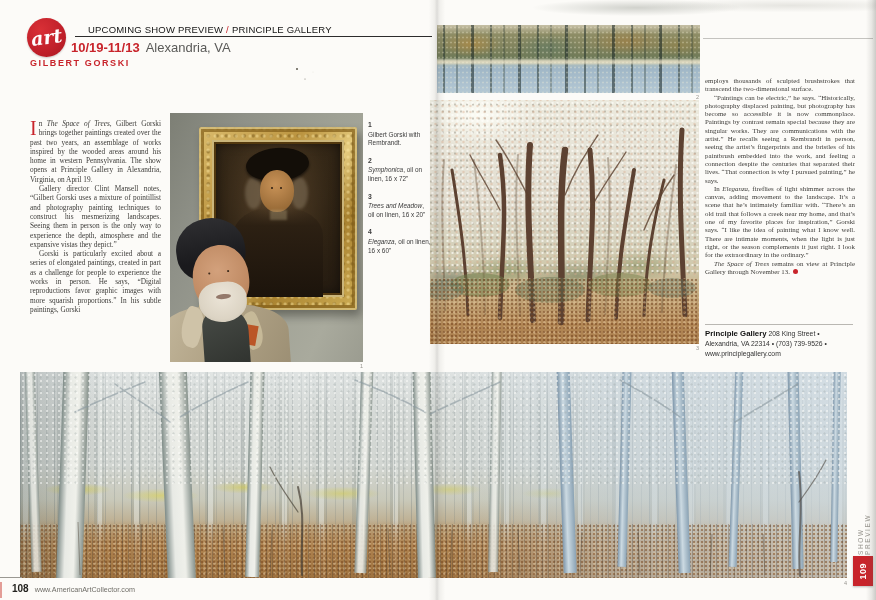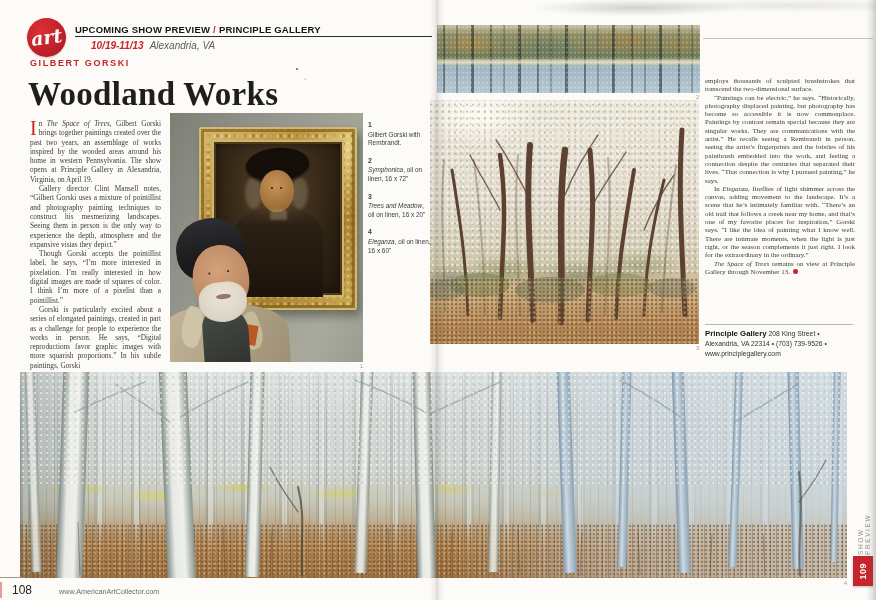--- a/index.html
+++ b/index.html
@@ -5,26 +5,26 @@
   html,body{margin:0;padding:0;background:#e9e8e4;}
   .spread{position:relative;width:876px;height:600px;background:#fcfbf8;overflow:hidden;
           font-family:"Liberation Serif",serif;color:#3c3b38;}
 
   
   .logo{position:absolute;left:27px;top:18px;width:39px;height:39px;border-radius:50%;
         background:radial-gradient(circle at 35% 30%, #d93036 0%, #c0202a 60%, #a81820 100%);
         display:flex;align-items:center;justify-content:center;box-shadow:0 1px 2px rgba(0,0,0,.2);}
   .logo-text{color:#fff;font-family:"DejaVu Serif",serif;font-style:italic;font-weight:bold;
              font-size:19px;transform:rotate(-8deg);line-height:1;}
-  .kicker{position:absolute;left:75px;top:24px;font-family:"Liberation Sans",sans-serif;
-          font-weight:bold;font-size:9.5px;letter-spacing:.2px;color:#141414;white-space:nowrap;}
+  .kicker{position:absolute;left:88px;top:24px;font-family:"Liberation Sans",sans-serif;
+          font-weight:normal;font-size:9.5px;letter-spacing:.2px;color:#141414;white-space:nowrap;}
   .kicker .sep{color:#c8242b;padding:0 3px;}
   .kicker-rule{position:absolute;left:75px;top:36px;width:357px;height:1.2px;background:#2c2c2c;}
   .rule-right{position:absolute;left:703px;top:38px;width:170px;height:1px;background:rgba(150,150,143,.55);}
-  .show-meta{position:absolute;left:91px;top:40px;font-family:"Liberation Sans",sans-serif;font-size:10px;font-style:italic;}
+  .show-meta{position:absolute;left:71px;top:40px;font-family:"Liberation Sans",sans-serif;font-size:13px;}
   .dates{color:#c8242b;font-weight:bold;}
   .loc{color:#5a5a58;margin-left:6px;}
 
   
   .artist-name{position:absolute;left:30px;top:58px;font-family:"Liberation Sans",sans-serif;
                font-weight:bold;font-size:9px;letter-spacing:1.6px;color:#c8242b;}
   .headline{position:absolute;left:28px;top:76px;margin:0;font-family:"Liberation Serif",serif;
             font-weight:700;font-size:33px;line-height:36px;color:#1f1e1c;letter-spacing:.3px;}
 
   
@@ -53,21 +53,21 @@
   .gallery-rule{position:absolute;left:705px;top:324px;width:148px;height:1px;background:#b9b7b2;}
   .gallery-box{position:absolute;left:705px;top:329px;width:150px;font-family:"Liberation Sans",sans-serif;
                font-size:6.8px;line-height:10px;color:#333;}
   .g-name{font-weight:bold;font-size:7.8px;color:#111;}
 
   
   .footer-rule{position:absolute;left:0;top:577px;width:22px;height:1px;background:#9a9892;}
   .left-edge-tick{position:absolute;left:0;top:582px;width:2px;height:16px;background:#d66a62;opacity:.65;}
   .footer-left{position:absolute;left:12px;top:583px;font-family:"Liberation Sans",sans-serif;
                font-size:7.2px;color:#6e6c66;}
-  .pageno{font-weight:normal;color:#23221f;font-size:12px;margin-right:27px;}
+  .pageno{font-weight:bold;color:#23221f;font-size:10px;margin-right:6px;}
   .edge-label{position:absolute;right:5px;top:493px;height:62px;writing-mode:vertical-rl;
               transform:rotate(180deg);font-family:"Liberation Sans",sans-serif;font-size:6.5px;
               letter-spacing:1.6px;color:#98968f;}
   .page-badge{position:absolute;right:3px;top:556px;width:20px;height:30px;background:#c8242b;
               display:flex;align-items:center;justify-content:center;box-shadow:0 1px 2px rgba(0,0,0,.25);}
   .page-badge span{writing-mode:vertical-rl;transform:rotate(180deg);color:#fff;font-weight:bold;
               font-family:"Liberation Sans",sans-serif;font-size:9px;letter-spacing:.5px;}
 
   
   .gutter{position:absolute;left:429px;top:0;width:16px;height:600px;z-index:30;pointer-events:none;
@@ -194,26 +194,24 @@
   <div class="kicker">
     <span>UPCOMING SHOW PREVIEW</span><span class="sep">/</span><span>PRINCIPLE GALLERY</span>
   </div>
   <div class="kicker-rule"></div>
   <div class="rule-right"></div>
   <div class="show-meta">
     <span class="dates">10/19-11/13</span><span class="loc">Alexandria, VA</span>
   </div>
 
   <div class="artist-name">GILBERT GORSKI</div>
-  <h1 class="headline">Woodland Works</h1>
 
   <div class="col col-left">
     <p class="para first"><span class="dropcap">I</span><span>n </span><i>The Space of Trees</i><span>, Gilbert Gorski brings together paintings created over the past two years, an assemblage of works inspired by the wooded areas around his home in western Pennsylvania. The show opens at Principle Gallery in Alexandria, Virginia, on April 19.</span></p>
     <p class="para">Gallery director Clint Mansell notes, “Gilbert Gorski uses a mixture of pointillist and photography painting techniques to construct his mesmerizing landscapes. Seeing them in person is the only way to experience the depth, atmosphere and the expansive vistas they depict.”</p>
-    <p class="para">Though Gorski accepts the pointillist label, he says, “I’m more interested in pixelation. I’m really interested in how digital images are made of squares of color. I think I’m more of a pixelist than a pointillist.”</p>
     <p class="para">Gorski is particularly excited about a series of elongated paintings, created in part as a challenge for people to experience the works in person. He says, “Digital reproductions favor graphic images with more squarish proportions.” In his subtle paintings, Gorski</p>
   </div>
 
   <figure class="photo-selfie">
     <div class="frame">
       <div class="frame-inner">
         <div class="r-body"></div>
         <div class="r-hair l"></div>
         <div class="r-hair r"></div>
         <div class="r-beret"></div>

